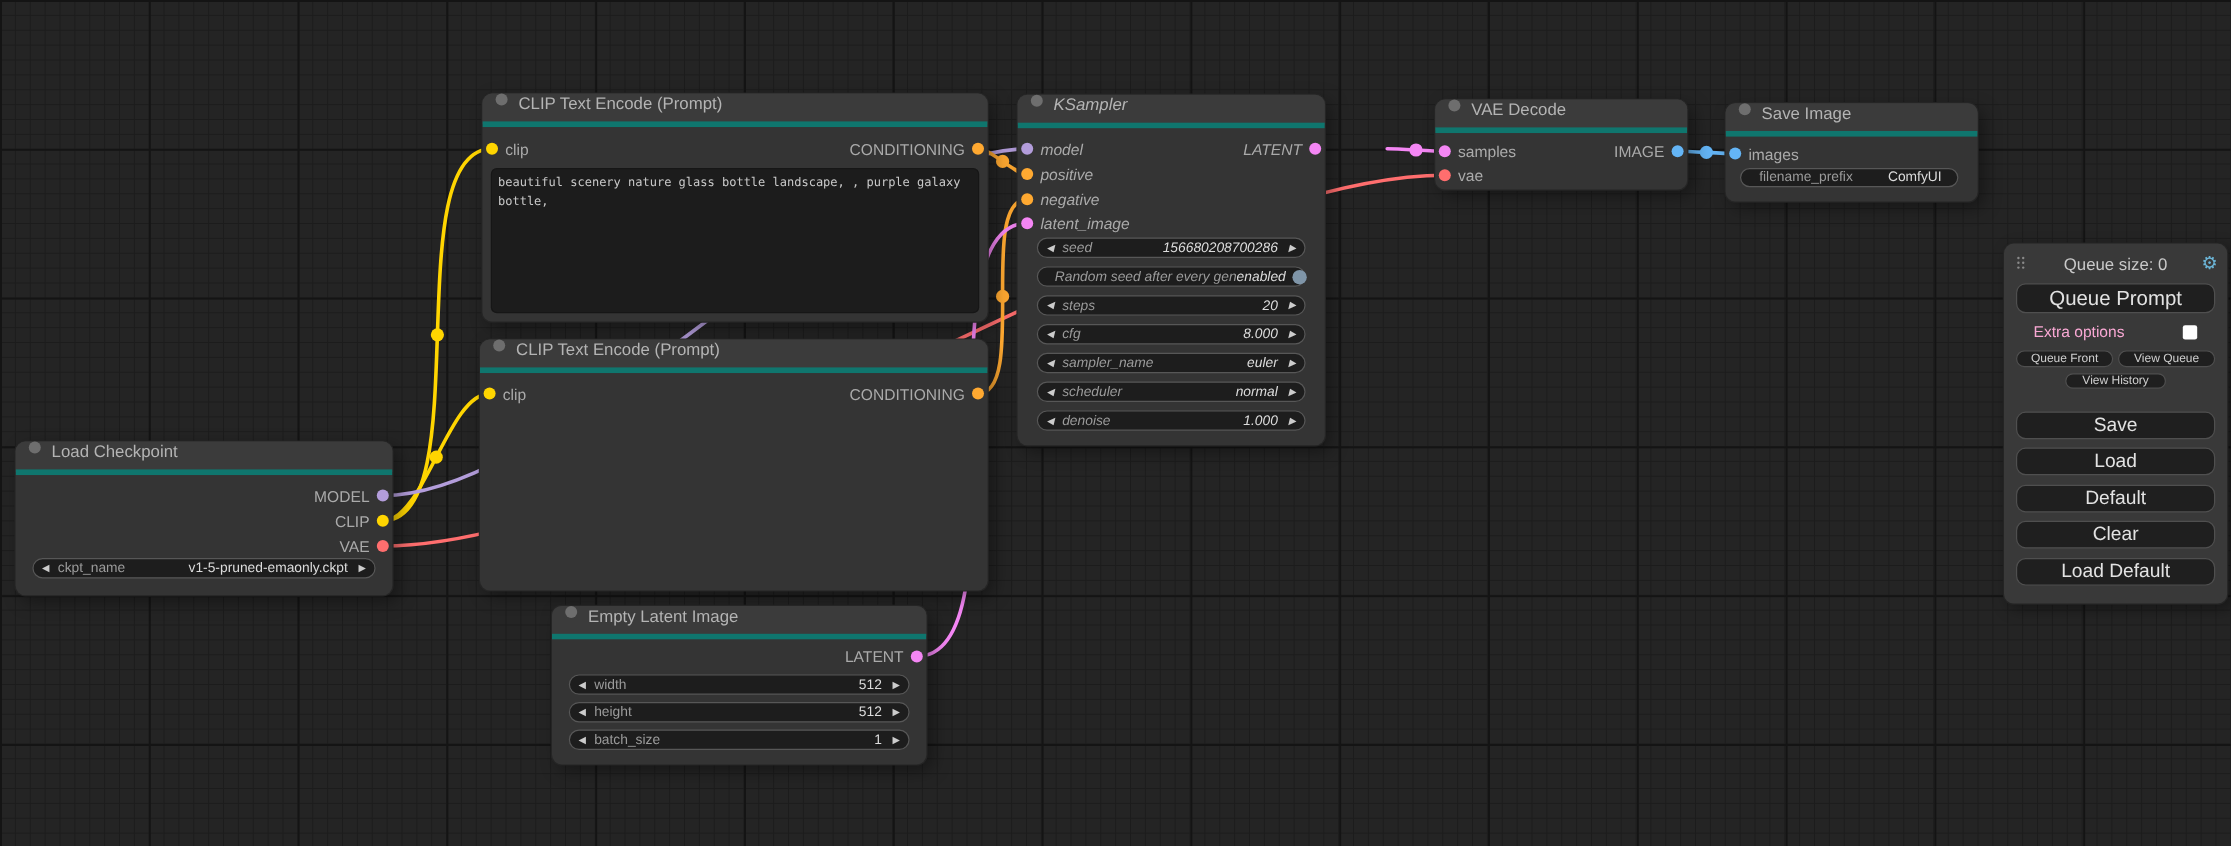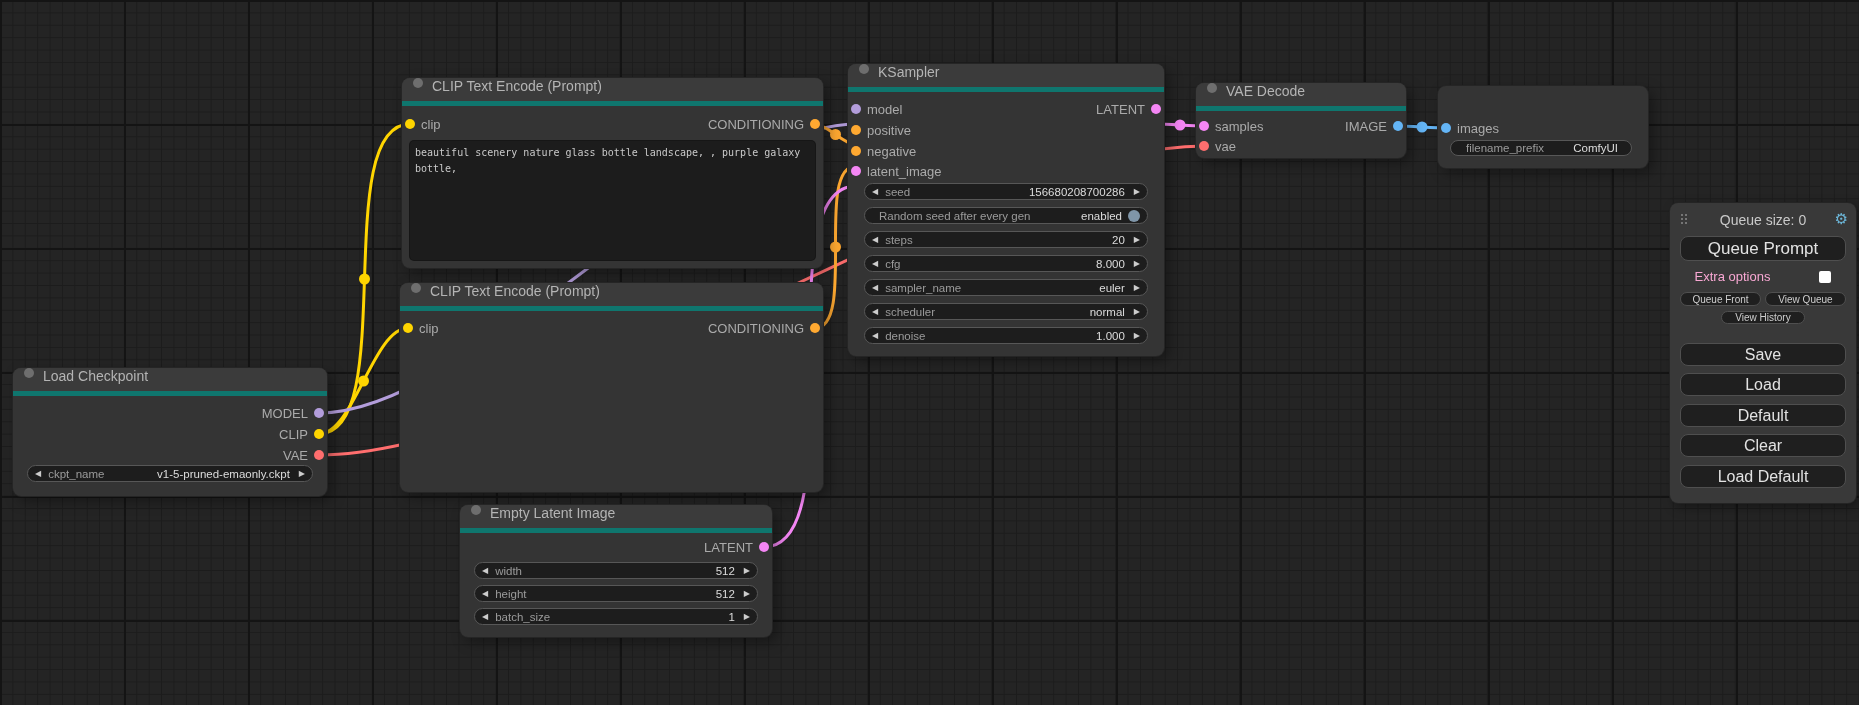--- a/index.html
+++ b/index.html
@@ -193,21 +193,21 @@
   </div>
   <div class="widget" style="left:14px;right:14px;top:103px;">
     <span class="arr">◀</span>
     <span class="wlabel">batch_size</span>
     <span class="spacer"></span>
     <span class="wvalue">1</span>
     <span class="arr">▶</span>
   </div>
 </div>
 
-<div class="node" style="left:848px;top:64px;width:316px;height:292px;">
+<div class="node" style="left:848px;top:79px;width:256px;height:292px;font-style:italic;">
   <div class="ntitle">
     <span class="tdot"></span>
     <span class="ttext">KSampler</span>
   </div>
   <div class="row" style="top:36px">
     <div class="port">
       <span class="pdot" style="background: rgb(179, 157, 219);"></span>
       <span class="plabel">model</span>
     </div>
     <div class="port">
@@ -300,20 +300,24 @@
   </div>
   <div class="row" style="top:54px">
     <div class="port">
       <span class="pdot" style="background: rgb(255, 110, 110);"></span>
       <span class="plabel">vae</span>
     </div>
   </div>
 </div>
 
 <div class="node" style="left:1438px;top:86px;width:210px;height:82px;">
+  <div class="ntitle">
+    <span class="tdot"></span>
+    <span class="ttext">Save Image</span>
+  </div>
   <div class="row" style="top:33px">
     <div class="port">
       <span class="pdot" style="background: rgb(100, 181, 246);"></span>
       <span class="plabel">images</span>
     </div>
   </div>
   <div class="widget" style="left:12px;right:16px;top:54px;height:16px;">
     <span class="wlabel" style="margin-left:8px">filename_prefix</span>
     <span class="spacer"></span>
     <span class="wvalue" style="margin-right:6px">ComfyUI</span>

